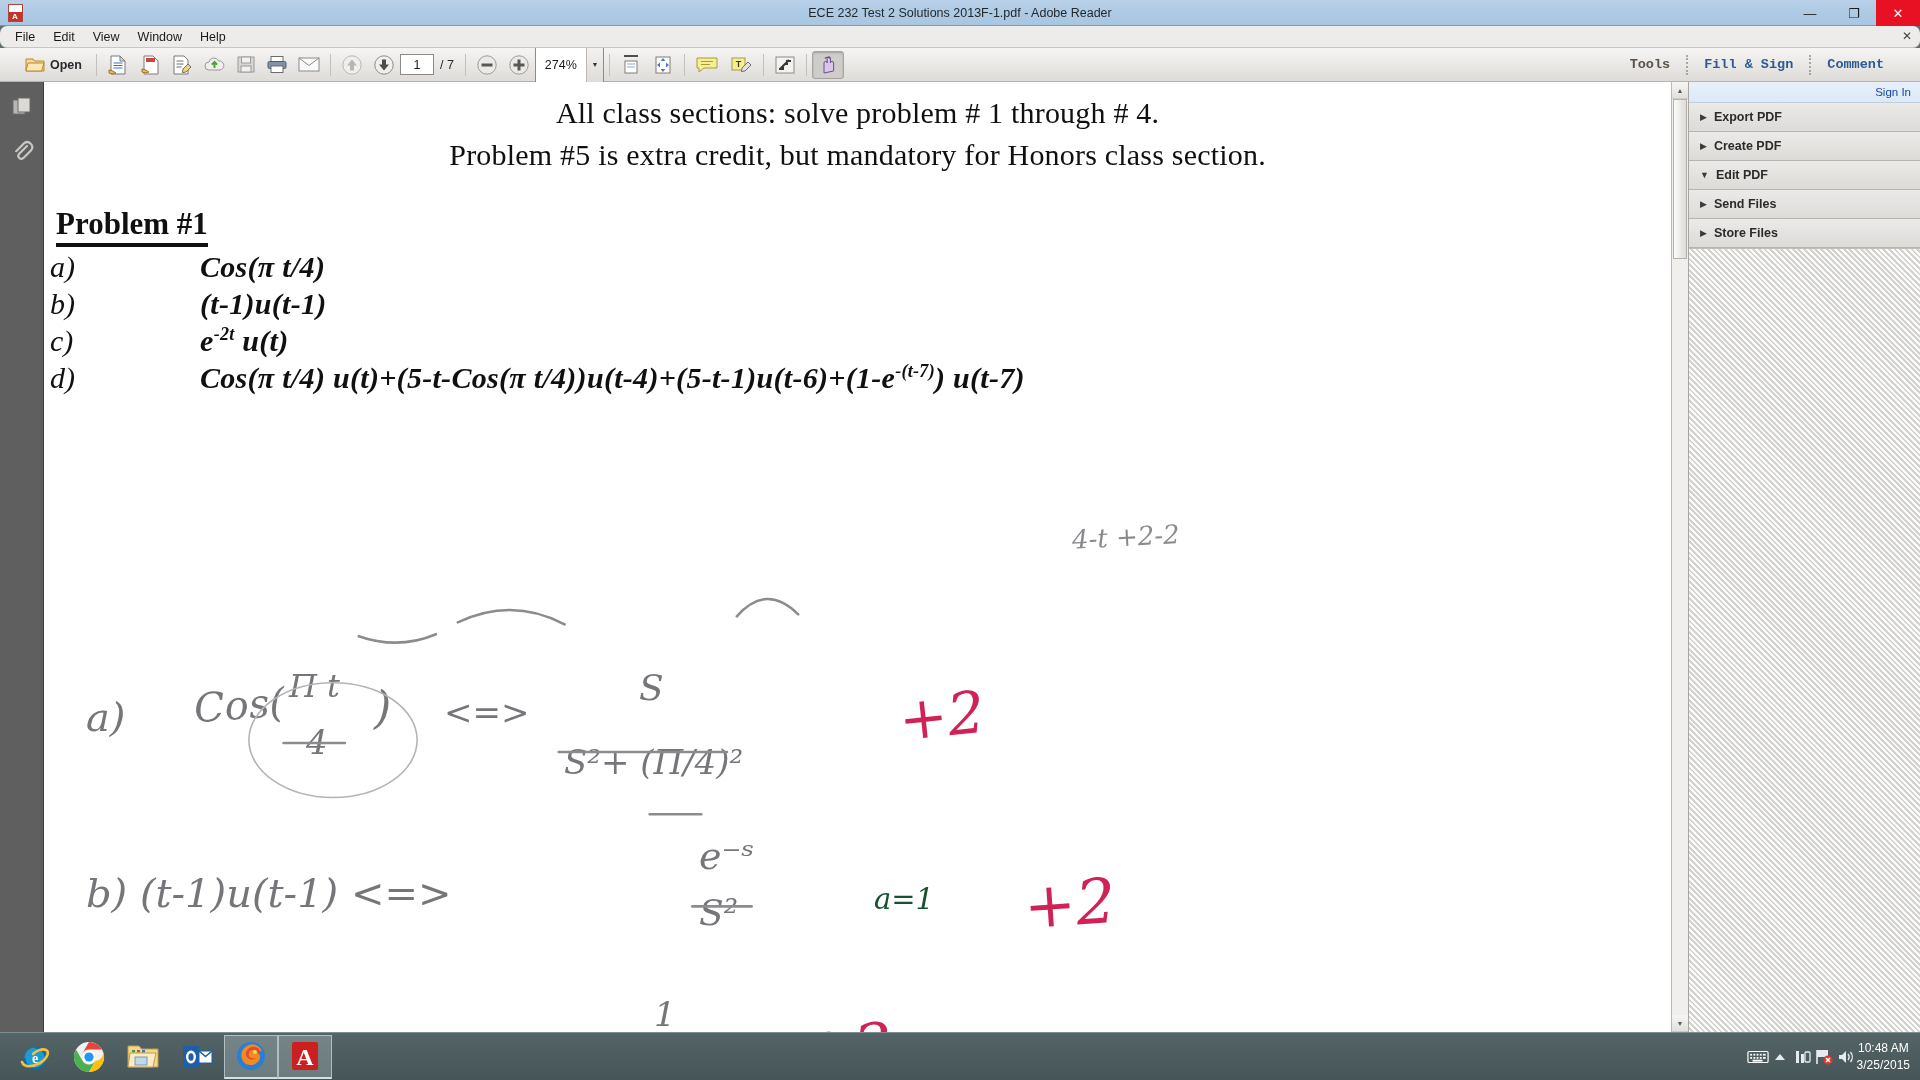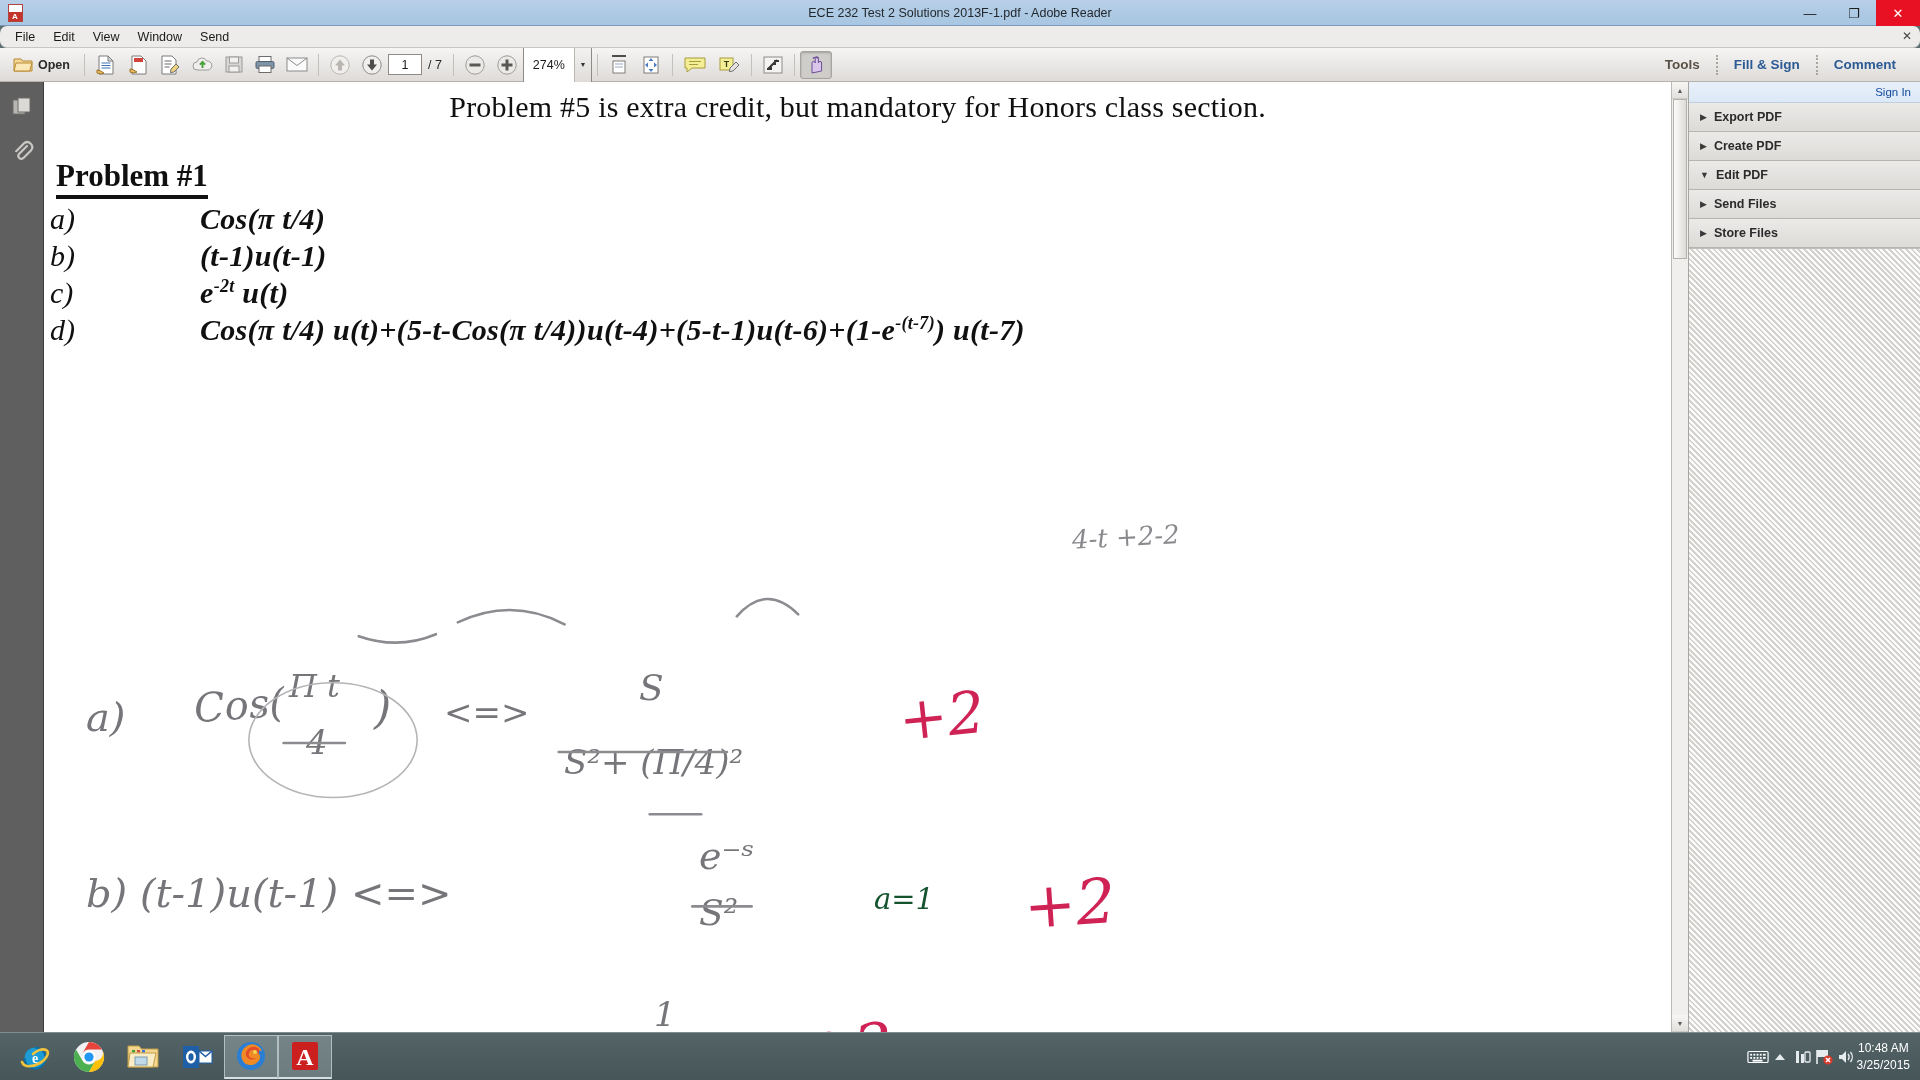--- a/index.html
+++ b/index.html
@@ -69,21 +69,21 @@
     position:absolute; right:8px; top:3px;
     font-size: 12px; color:#444;
   }
 
   
   .toolbar {
     height: 34px;
     background: linear-gradient(to bottom, #f6f5f4 0%, #e9e7e5 55%, #dedbd8 100%);
     border-bottom: 1px solid #b5b2ae;
     display: flex; align-items: center;
-    padding: 0 8px;
+    padding: 0 20px;
   }
   .tbar-btn {
     height: 28px; min-width: 28px;
     display:flex; align-items:center; justify-content:center;
     gap: 5px; padding: 0 4px;
     border: 1px solid transparent; border-radius: 3px;
   }
   .tbar-btn.pressed {
     background: #cfcdca;
     border: 1px solid #a6a3a0;
@@ -109,21 +109,21 @@
     width: 50px; font-size:12.5px; color:#1a1a1a;
     display:flex; align-items:center; justify-content:center;
   }
   .zoomarrow {
     width:17px; border-left:1px solid #bbb8b4;
     background: linear-gradient(to bottom,#f4f3f2,#dedbd8);
     display:flex; align-items:center; justify-content:center;
     font-size:7px; color:#333;
   }
   .right-tools {
-    margin-left:auto; display:flex; align-items:center; height:100%;
+    margin-left:auto; display:flex; align-items:center; height:100%;font-family:Liberation Mono, monospace;
   }
   .rt-btn {
     font-size: 13.5px; font-weight:bold; padding: 0 16px;
     display:flex; align-items:center; height:100%;
   }
   .rt-btn.tools { color:#5a5146; }
   .rt-btn.blue { color:#2b5a94; }
   .rt-dotsep {
     width:0; height:20px;
     border-left:2px dotted #a9a6a2;
@@ -320,21 +320,21 @@
     <div class="tb-btn">❐</div>
     <div class="tb-btn close">✕</div>
   </div>
 </div>
 
 <div class="menubar">
   <div class="menu-item">File</div>
   <div class="menu-item">Edit</div>
   <div class="menu-item">View</div>
   <div class="menu-item">Window</div>
-  <div class="menu-item">Send</div>
+  <div class="menu-item">Help</div>
   <div class="menu-x">✕</div>
 </div>
 
 <div class="toolbar">
 
   <div class="tbar-btn" style="padding:0 8px 0 4px;">
     <svg class="ic" width="20" height="18" viewBox="0 0 20 18">
       <path d="M1 3h7l1.6 2H19v10H1z" fill="#f3d89a" stroke="#b9892f" stroke-width="1"></path>
       <path d="M3 7h16l-2.4 8H1z" fill="#fbe8b8" stroke="#b9892f" stroke-width="1"></path>
     </svg>
@@ -518,20 +518,21 @@
     <div class="navbtn">
       <svg width="24" height="24" viewBox="0 0 24 24">
         <path d="M17 7l-8 8a3 3 0 004.2 4.2l8-8a5 5 0 00-7-7l-8 8" fill="none" stroke="#c9c7c4" stroke-width="2.2" stroke-linecap="round"></path>
       </svg>
     </div>
   </div>
 
   <div class="docwrap">
     <div class="page">
 
+      <div class="hdr-line hdr1">All class sections: solve problem # 1 through # 4.</div>
       <div class="hdr-line hdr2">Problem #5 is extra credit, but mandatory for Honors class section.</div>
 
       <div><span class="prob-title">Problem #1</span></div>
 
       <div class="itemrow">
         <span class="itemlabel">a)</span>
         <span class="itemexpr">Cos(π t/4)</span>
       </div>
       <div class="itemrow">
         <span class="itemlabel">b)</span>

